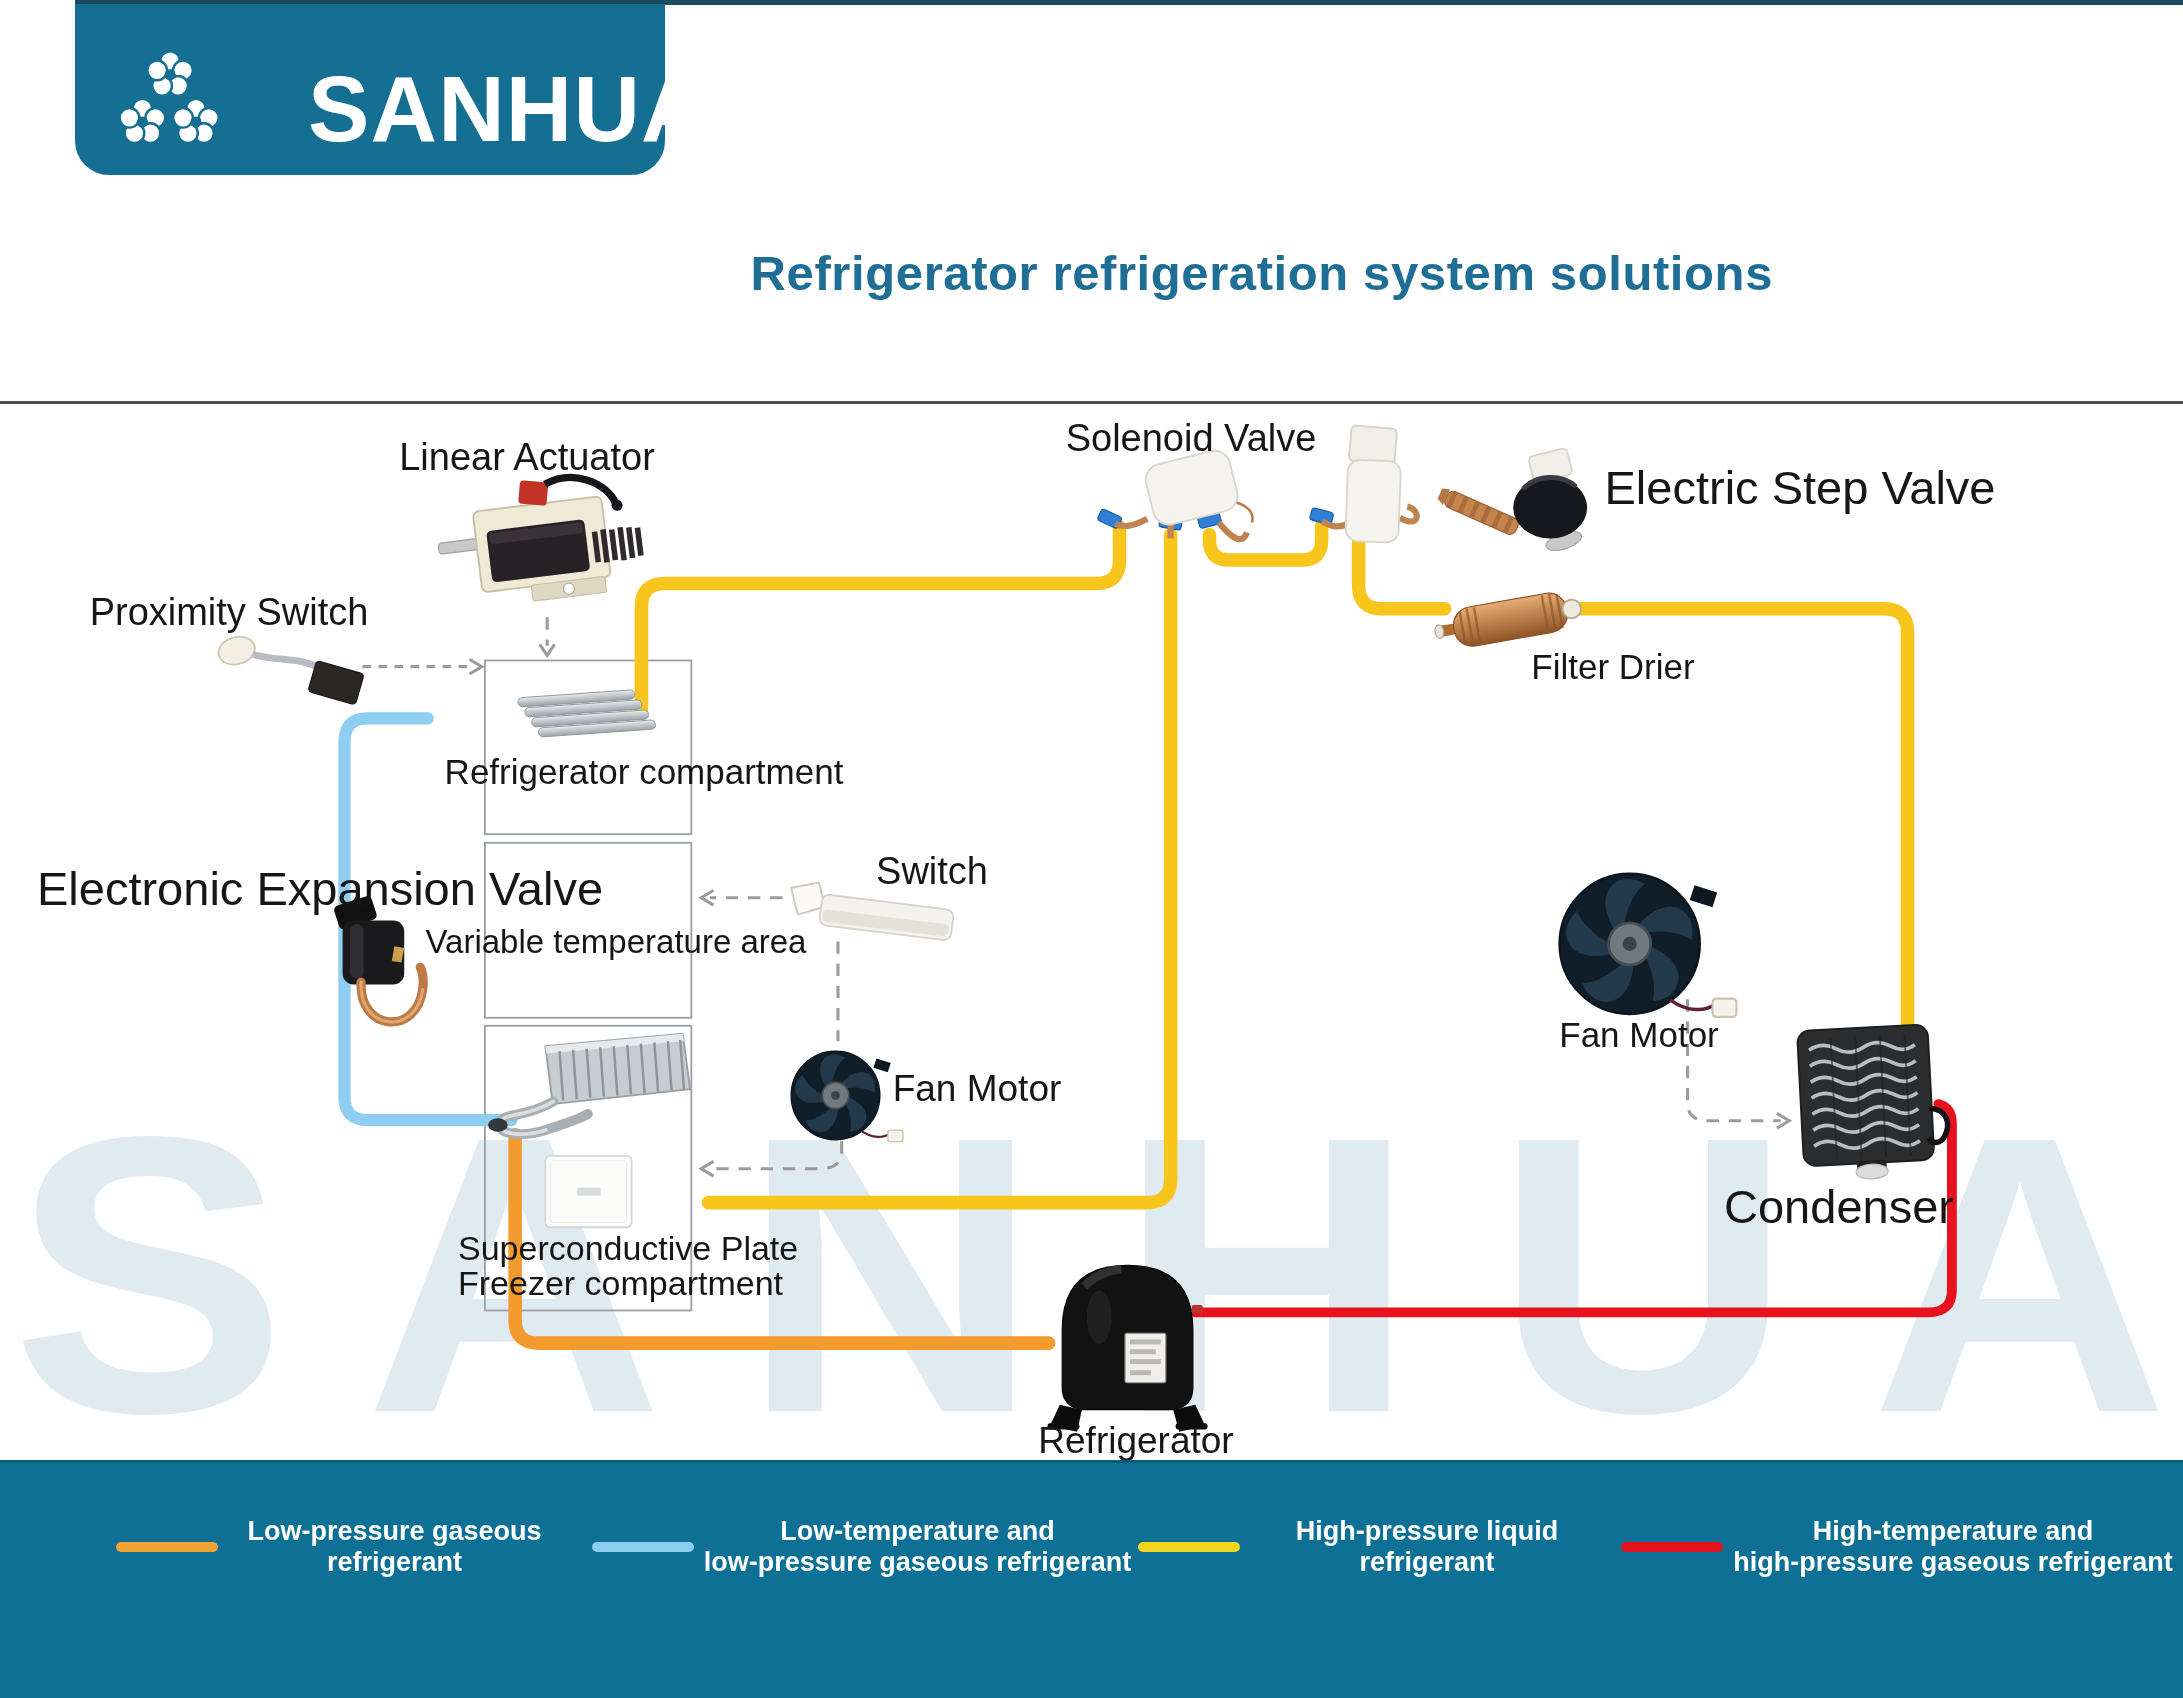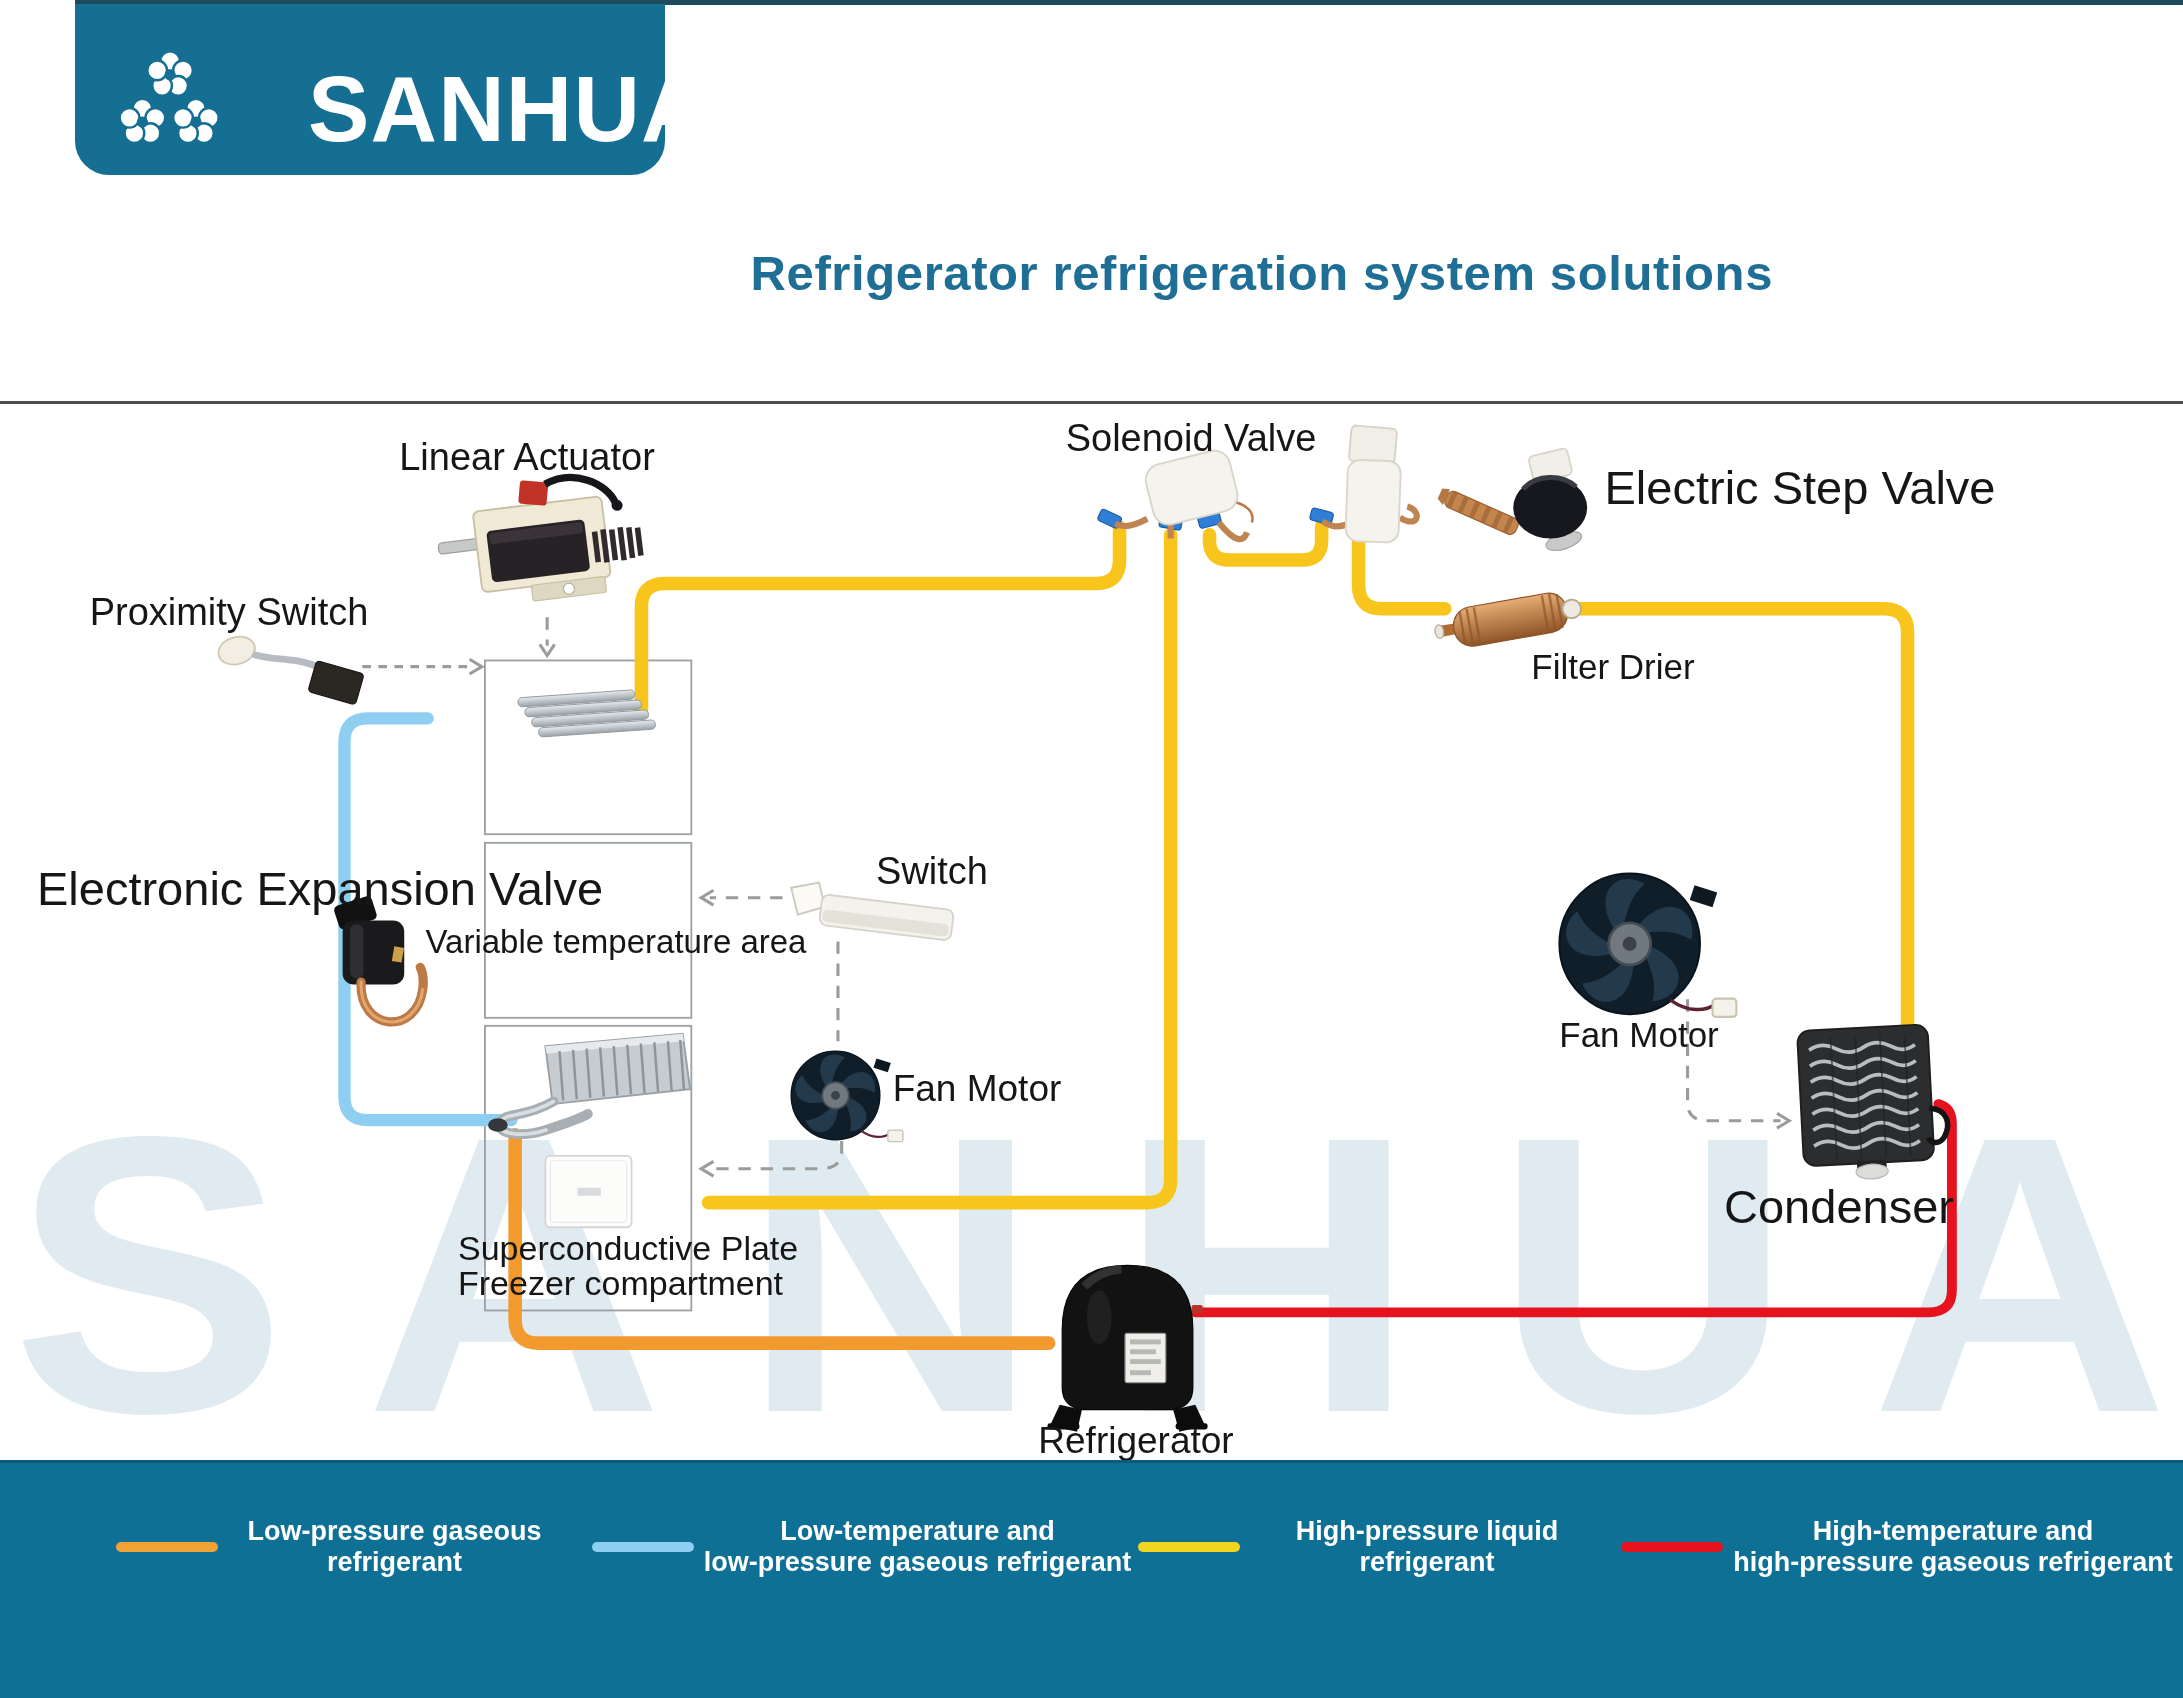--- a/index.html
+++ b/index.html
@@ -330,20 +330,21 @@
         <rect x="144" y="158" width="50" height="8"></rect>
           <rect x="144" y="176" width="34" height="8"></rect>
       </g>
     </g>
   </svg>
 
   <div class="lbl fs62" style="left:527px;top:457px">Linear Actuator</div>
   <div class="lbl fs62" style="left:1191px;top:438px">Solenoid Valve</div>
   <div class="lbl fs58" style="left:1800px;top:487px">Electric Step Valve</div>
   <div class="lbl fs62" style="left:229px;top:612px">Proximity Switch</div>
+  <div class="lbl fs56" style="left:644px;top:772px">Refrigerator compartment</div>
   <div class="lbl fs56" style="left:1613px;top:667px">Filter Drier</div>
   <div class="lbl fs58" style="left:320px;top:888px">Electronic Expansion Valve</div>
   <div class="lbl fs62" style="left:932px;top:871px">Switch</div>
   <div class="lbl fs54" style="left:616px;top:942px">Variable temperature area</div>
   <div class="lbl fs60" style="left:977px;top:1089px">Fan Motor</div>
   <div class="lbl fs56" style="left:1639px;top:1035px">Fan Motor</div>
   <div class="lbl fs58" style="left:1839px;top:1206px">Condenser</div>
   <div class="lbl lbl-left fs46" style="left:458px;top:1229px">Superconductive Plate</div>
   <div class="lbl lbl-left fs46" style="left:458px;top:1264px">Freezer compartment</div>
   <div class="lbl fs60" style="left:1136px;top:1441px">Refrigerator</div>

